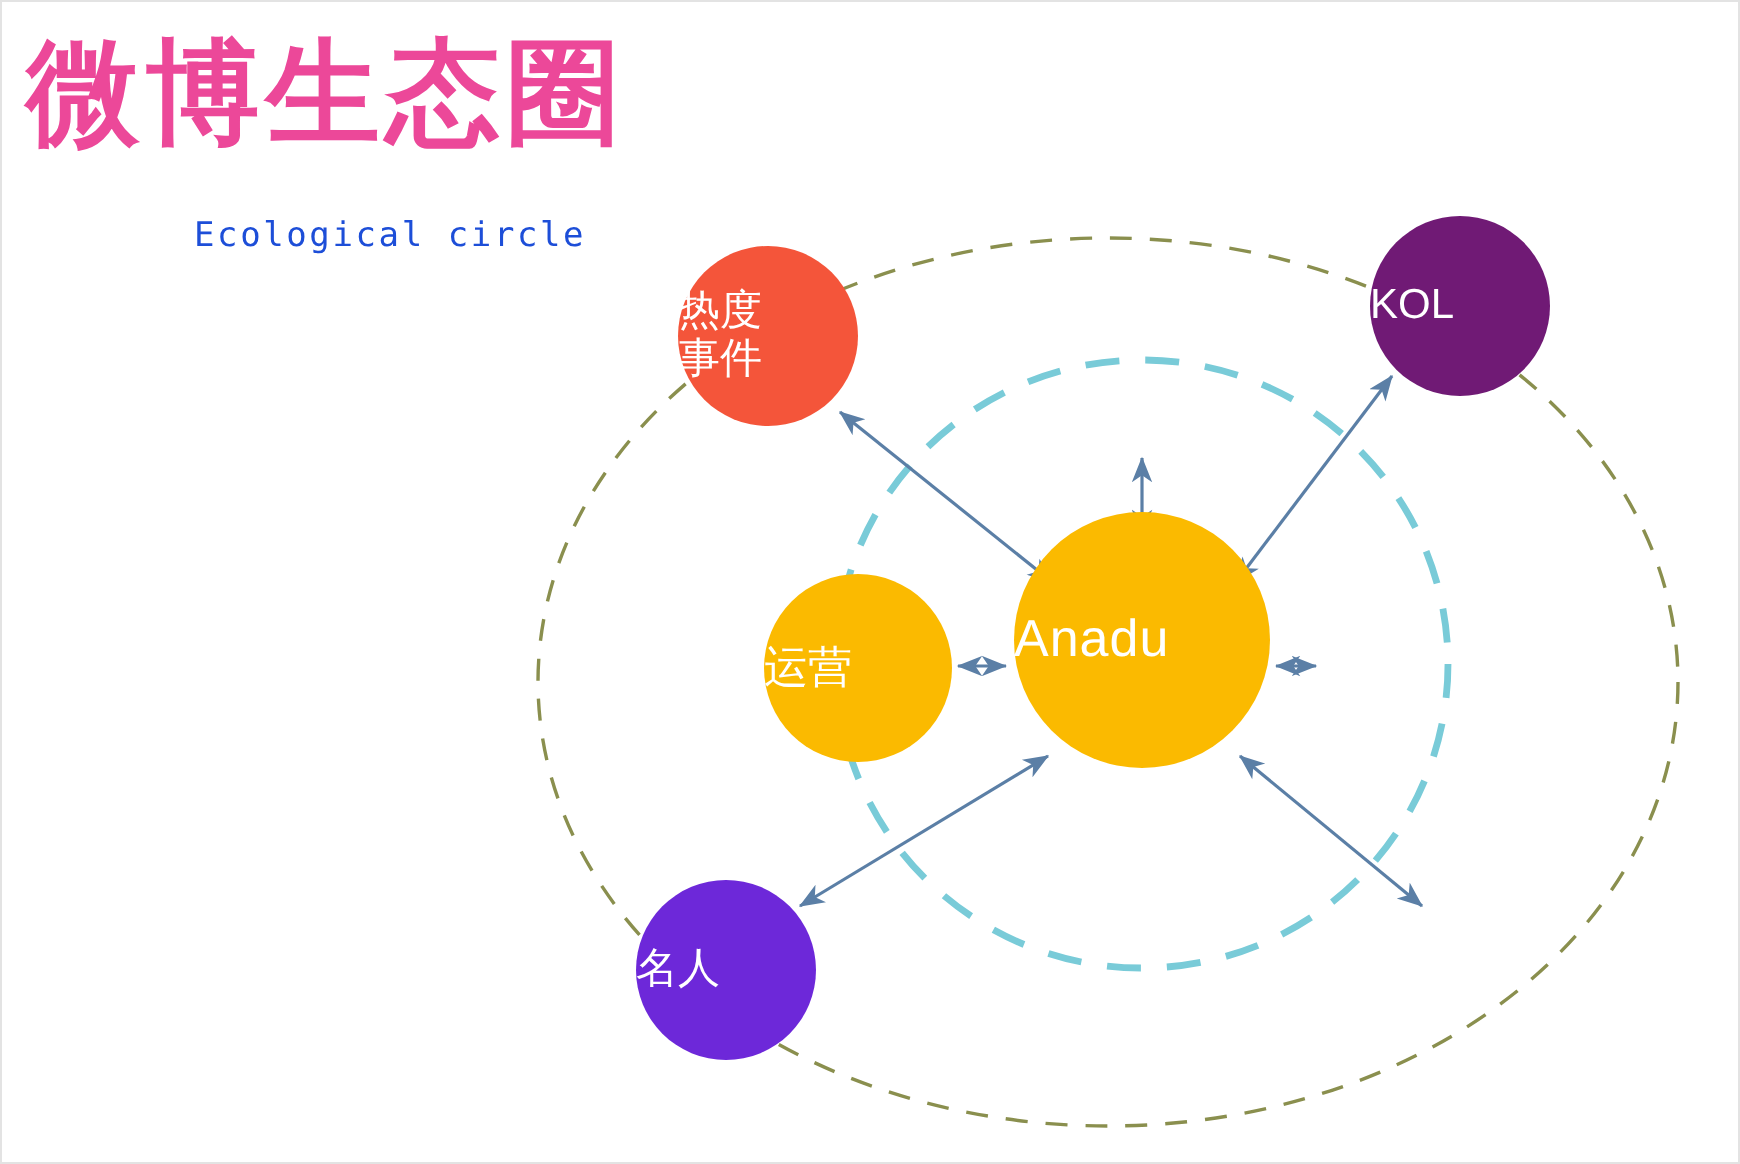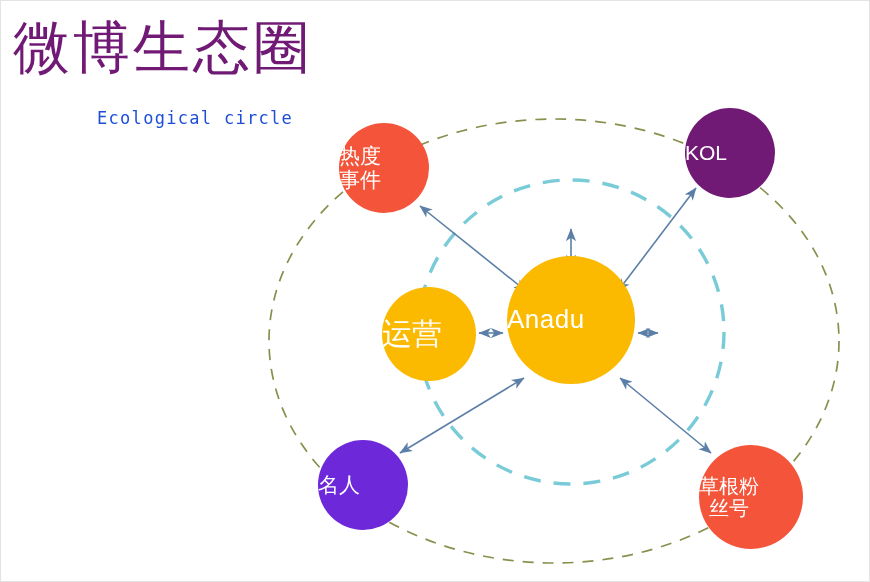--- a/index.html
+++ b/index.html
@@ -29,23 +29,23 @@
     height: 140px;
   }
   #page-title {
     position: absolute;
     left: 12px;
     top: 14px;
     font-family: "DejaVu Serif", "Liberation Serif", serif;
     font-size: 57px;
     line-height: 64px;
     letter-spacing: 3px;
-    color: #701a75;
+    color: #ec4899;
     white-space: nowrap;
-    font-weight: 400;
+    font-weight: 700;
   }
   #page-subtitle {
     position: absolute;
     left: 96px;
     top: 107px;
     font-family: "DejaVu Sans Mono", "Liberation Mono", monospace;
     font-size: 17px;
     letter-spacing: 1.3px;
     color: #1d4ed8;
     white-space: nowrap;
@@ -75,21 +75,21 @@
     color: #ffffff;
     box-sizing: border-box;
     user-select: none;
   }
   .node .node-label {
     display: block;
     white-space: pre-line;
     line-height: 1.12;
   }
   .node-core     { font-size: 26px; letter-spacing: 0.5px; }
-  .node-satellite{ font-size: 30px; }
+  .node-satellite{ font-size: 22px; }
   .node-outer    { font-size: 21px; }
   .node-outer-sm { font-size: 20px; }
 </style>
 </head>
 <body>
 
 <div id="slide">
 
   <div id="title-block">
     <div id="page-title">微博生态圈</div>
@@ -144,19 +144,15 @@
 
     <div class="node node-core" style="left:506px; top:255px; width:128px; height:128px; background:#FBBA00;">
       <span class="node-label">Anadu</span>
     </div>
 
 
     <div class="node node-outer" style="left:317px; top:439px; width:90px; height:90px; background:#6d28d9;">
       <span class="node-label">名人</span>
     </div>
 
-    <div class="node node-outer-sm" style="left:698px; top:444px; width:104px; height:104px; background:#F4553A;">
-      <span class="node-label">草根粉
-丝号</span>
-    </div>
 
   </div>
 </div>
 
 </body></html>

